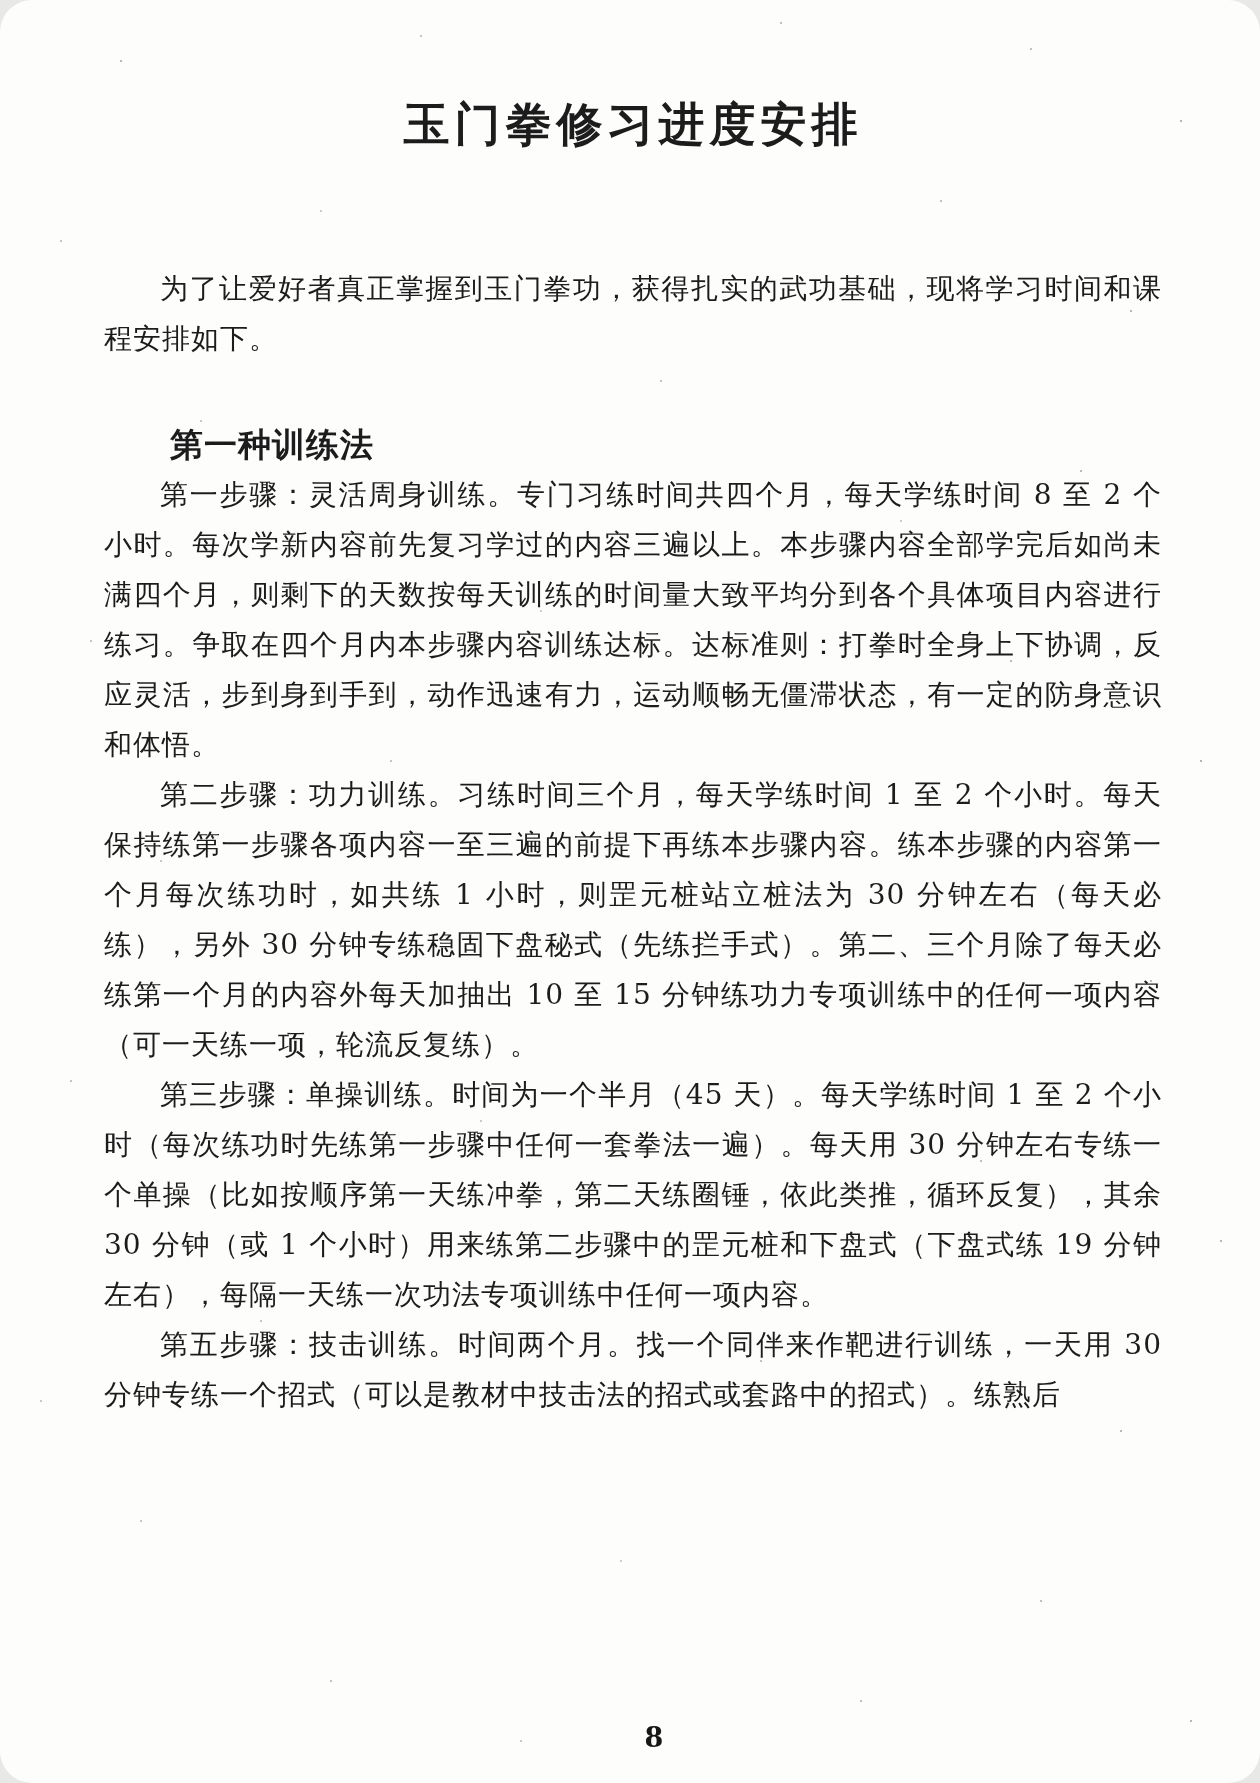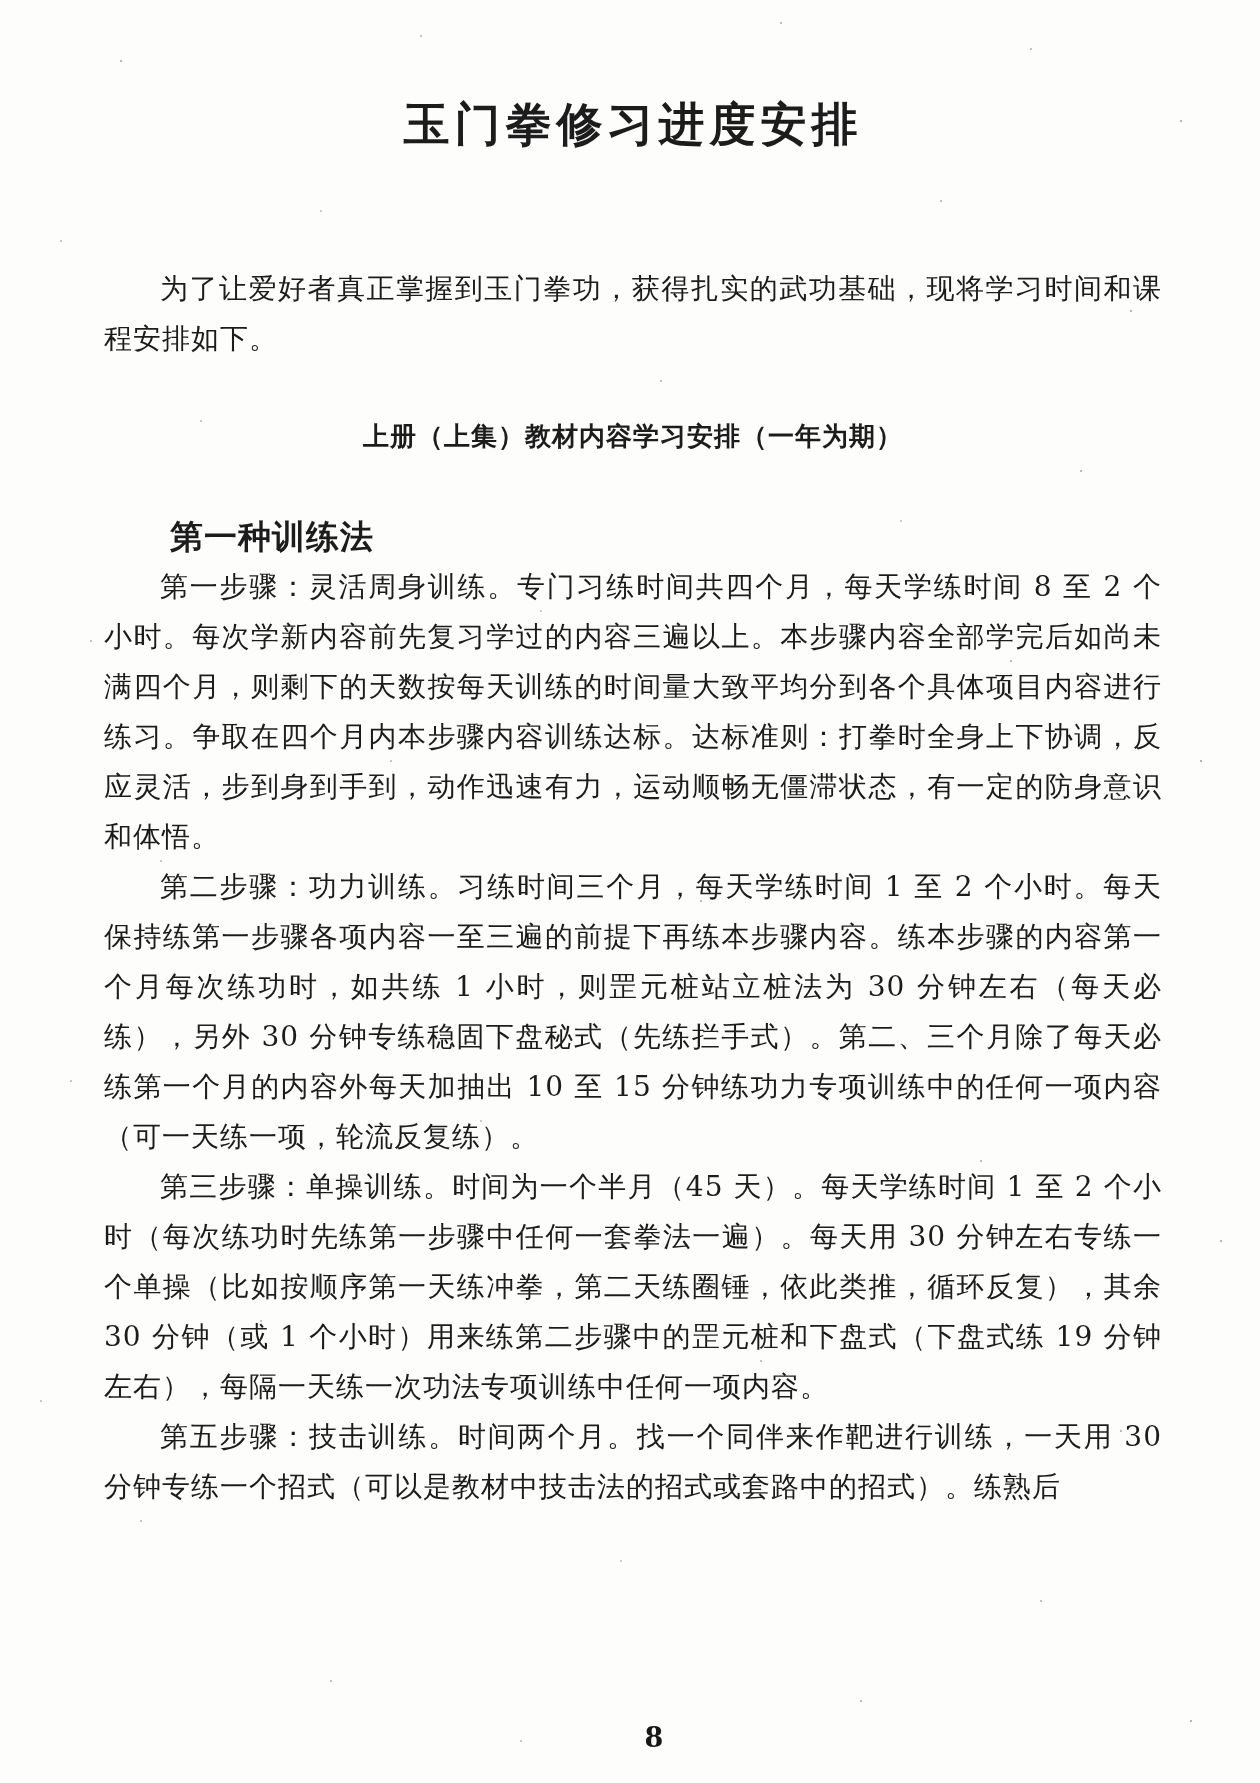--- a/index.html
+++ b/index.html
@@ -9,20 +9,21 @@
   }
   .paper {
     position: relative;
     width: 1260px;
     height: 1783px;
     margin: 0 auto;
     background: #fdfdfc;
     overflow: hidden;
     font-family: "DejaVu Serif", "Liberation Serif", serif;
     color: #1c1c1c;
+    border-radius: 32px;
   }
   
   .noise {
     position: absolute;
     top: 0; left: 0;
     width: 2px; height: 2px;
     background: transparent;
     box-shadow:
       120px 60px 0 #b9b9b4, 420px 35px 0 #c7c7c2, 780px 22px 0 #bfbfba,
       1030px 48px 0 #c2c2bd, 1180px 120px 0 #b5b5b0, 60px 240px 0 #c6c6c1,
@@ -94,21 +95,20 @@
 <body>
 
 <div class="paper">
   <div class="noise"></div>
 
   <div class="content">
     <h1 class="doc-title">玉门拳修习进度安排</h1>
 
     <p class="body intro">为了让爱好者真正掌握到玉门拳功，获得扎实的武功基础，现将学习时间和课程安排如下。</p>
 
-    <h2 class="subtitle">上册（上集）教材内容学习安排（一年为期）</h2>
 
     <h3 class="method-heading">第一种训练法</h3>
 
     <p class="body">第一步骤：灵活周身训练。专门习练时间共四个月，每天学练时间 8 至 2 个小时。每次学新内容前先复习学过的内容三遍以上。本步骤内容全部学完后如尚未满四个月，则剩下的天数按每天训练的时间量大致平均分到各个具体项目内容进行练习。争取在四个月内本步骤内容训练达标。达标准则：打拳时全身上下协调，反应灵活，步到身到手到，动作迅速有力，运动顺畅无僵滞状态，有一定的防身意识和体悟。</p>
 
     <p class="body">第二步骤：功力训练。习练时间三个月，每天学练时间 1 至 2 个小时。每天保持练第一步骤各项内容一至三遍的前提下再练本步骤内容。练本步骤的内容第一个月每次练功时，如共练 1 小时，则罡元桩站立桩法为 30 分钟左右（每天必练），另外 30 分钟专练稳固下盘秘式（先练拦手式）。第二、三个月除了每天必练第一个月的内容外每天加抽出 10 至 15 分钟练功力专项训练中的任何一项内容（可一天练一项，轮流反复练）。</p>
 
     <p class="body">第三步骤：单操训练。时间为一个半月（45 天）。每天学练时间 1 至 2 个小时（每次练功时先练第一步骤中任何一套拳法一遍）。每天用 30 分钟左右专练一个单操（比如按顺序第一天练冲拳，第二天练圈锤，依此类推，循环反复），其余 30 分钟（或 1 个小时）用来练第二步骤中的罡元桩和下盘式（下盘式练 19 分钟左右），每隔一天练一次功法专项训练中任何一项内容。</p>
 
 

